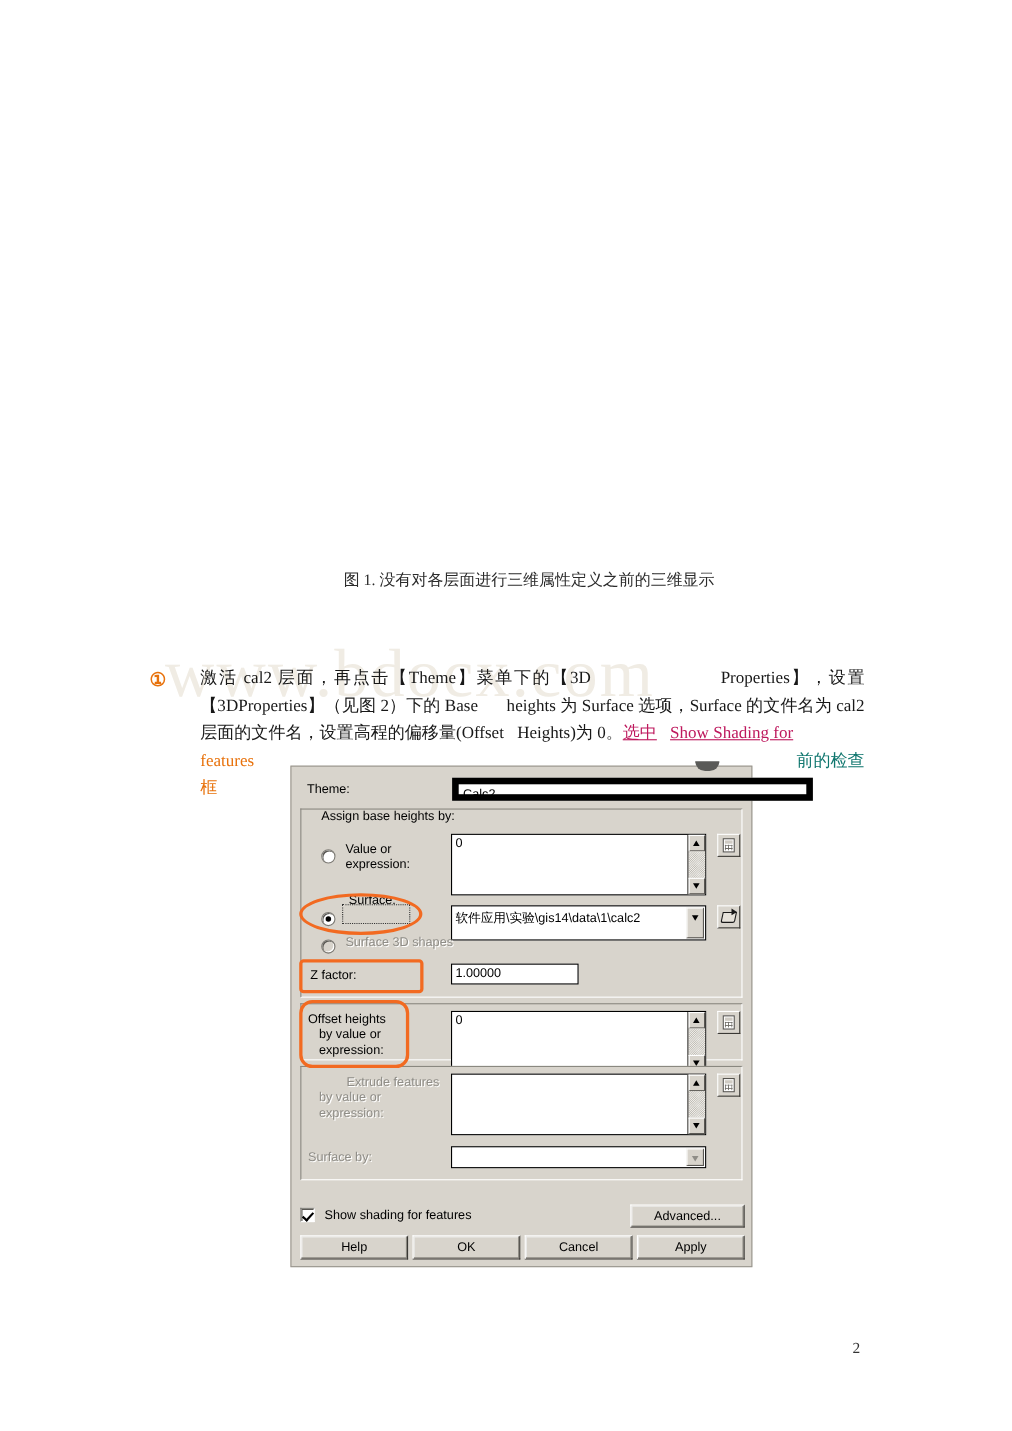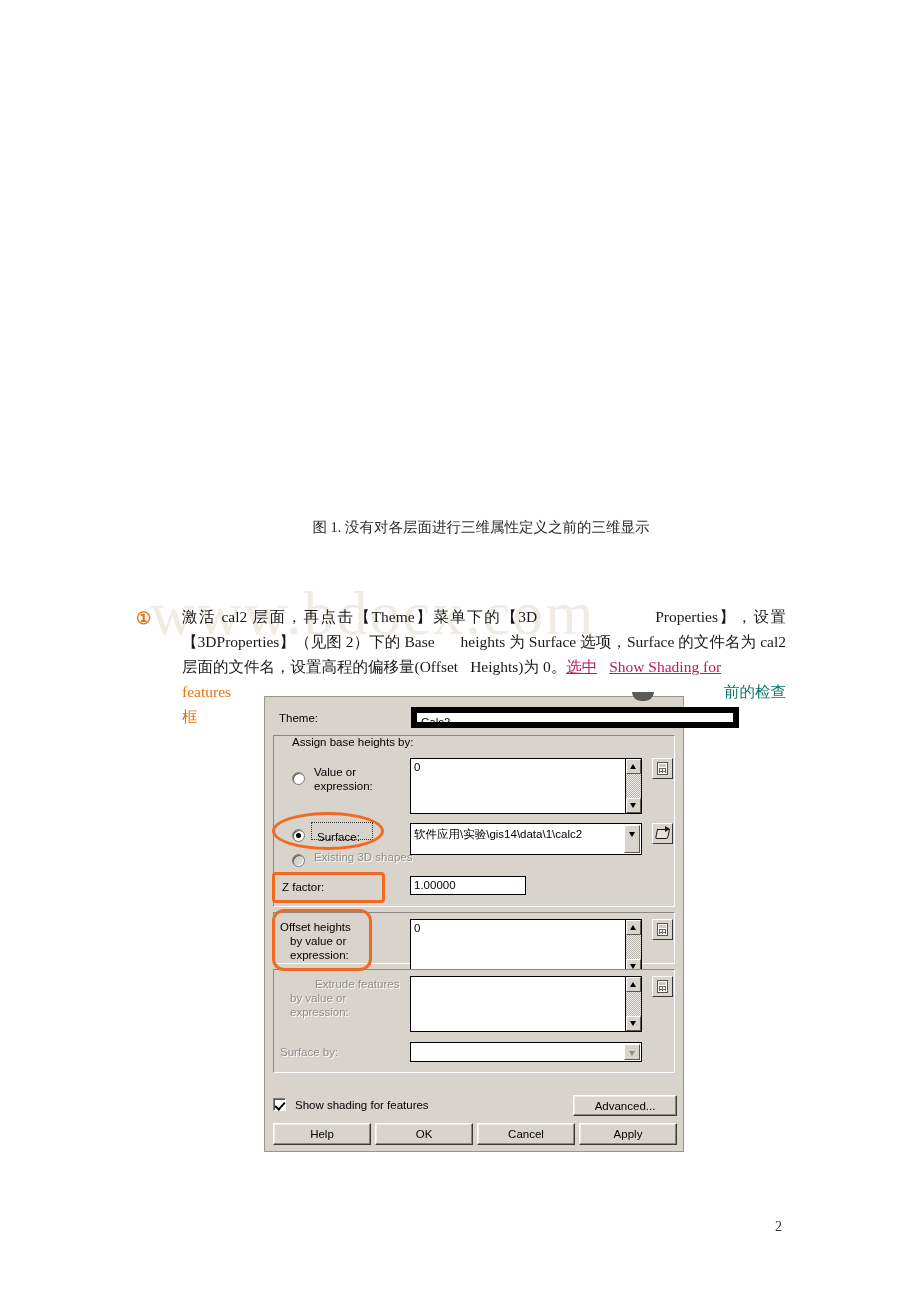--- a/index.html
+++ b/index.html
@@ -391,34 +391,34 @@
         <div class="sb-btn down">
             <span class="arr"></span>
           </div>
       </div>
     </div>
     <div class="calcbtn" style="left:378px; top:22px;">
       <span class="calc-glyph"></span>
     </div>
 
     <div class="radio checked" style="left:18px; top:93px;"></div>
-    <span class="lbl" style="left:40px; top:95px; padding:0 3px;">Surface:</span>
+    <span class="lbl" style="left:40px; top:77px; padding:0 3px;">Surface:</span>
     <div class="dotted-focus" style="left:37px; top:86px; width:62px; height:18px;"></div>
 
     <div class="combo" style="left:136px; top:87px; width:232px; height:32px;">
       <span class="cb-val">软件应用\实验\gis14\data\1\calc2</span>
       <span class="cb-btn"></span>
     </div>
     <div class="folderbtn" style="left:378px; top:87px;">
       <span class="folder-glyph"></span>
       <span class="folder-arrow"></span>
     </div>
 
     <div class="radio disabled" style="left:18px; top:118px;"></div>
-    <span class="lbl dim" style="left:40px; top:115px;">Existing 3D shapes</span>
+    <span class="lbl dim" style="left:40px; top:115px;">Surface 3D shapes</span>
 
     <span class="lbl" style="left:8px; top:145px;">Z factor:</span>
     <div style="position:absolute; left:136px; top:140px; width:116px; height:19px; border:1px solid #000; background:#fff; box-sizing:border-box;">
       <span style="position:absolute; left:3px; top:2px;">1.00000</span>
     </div>
   </div>
 
   <div class="panel" style="height:52px;">
     <span class="lbl" style="left:6px; top:8px;">Offset heights</span>
     <span class="lbl" style="left:16px; top:22px;">by value or</span>

